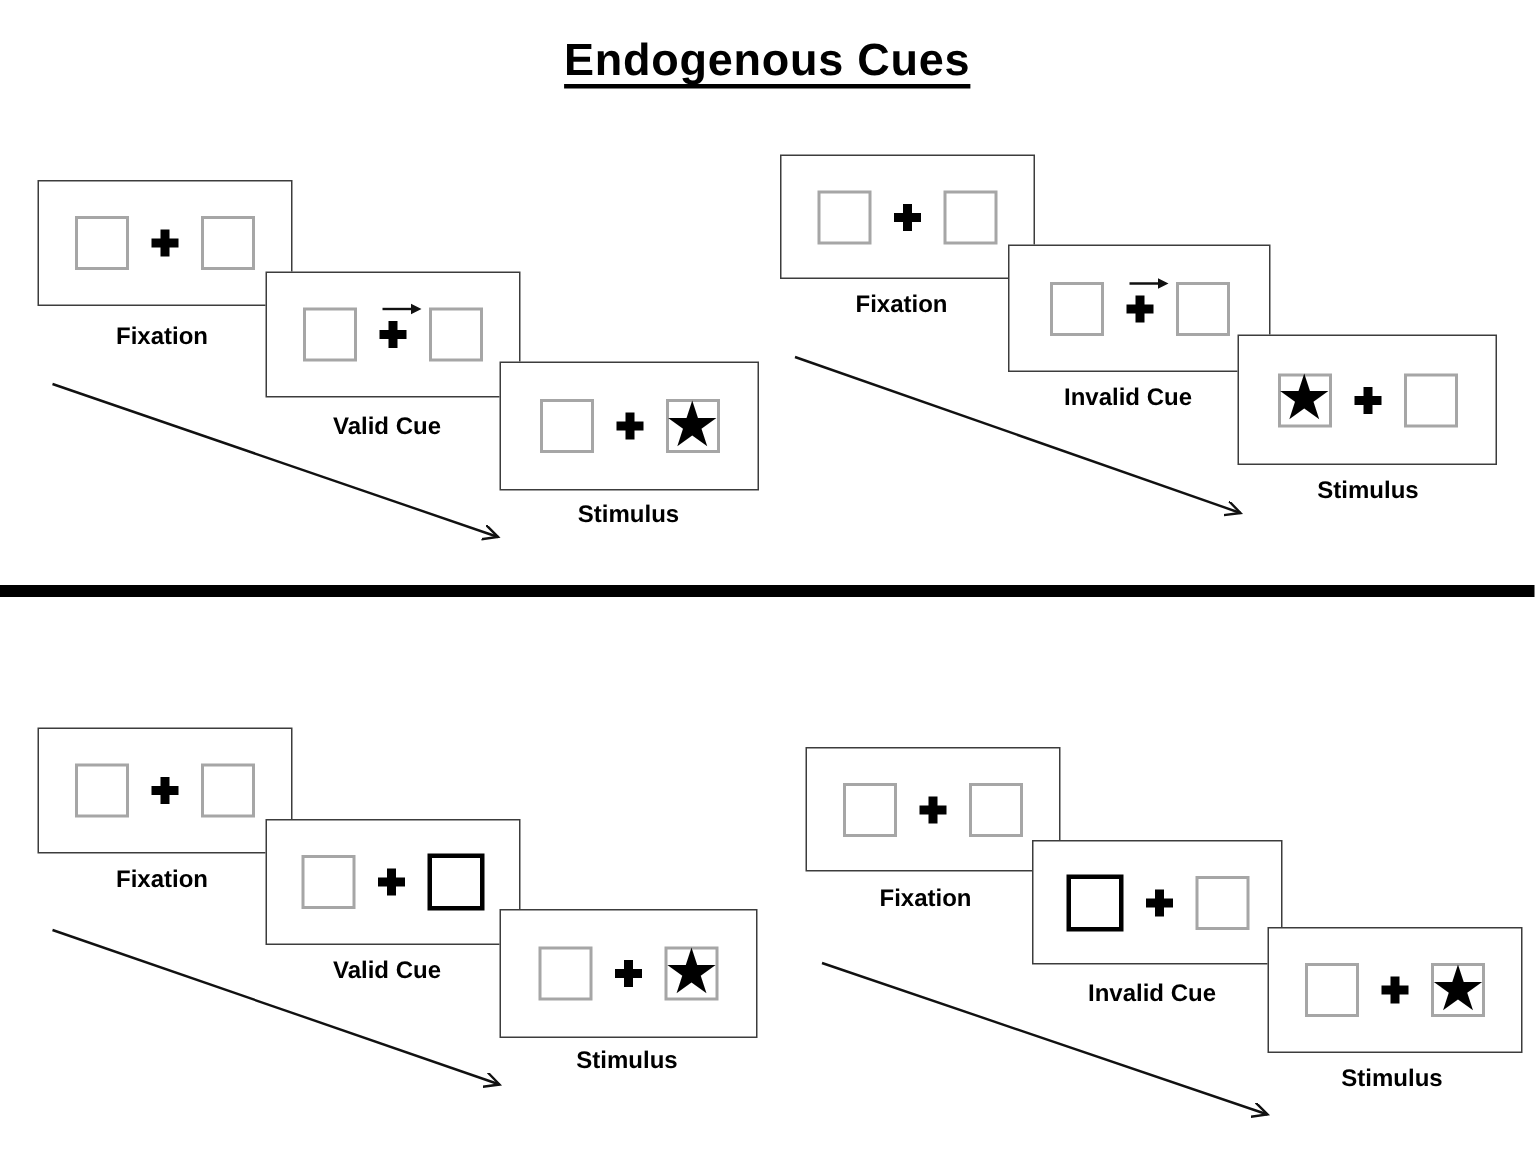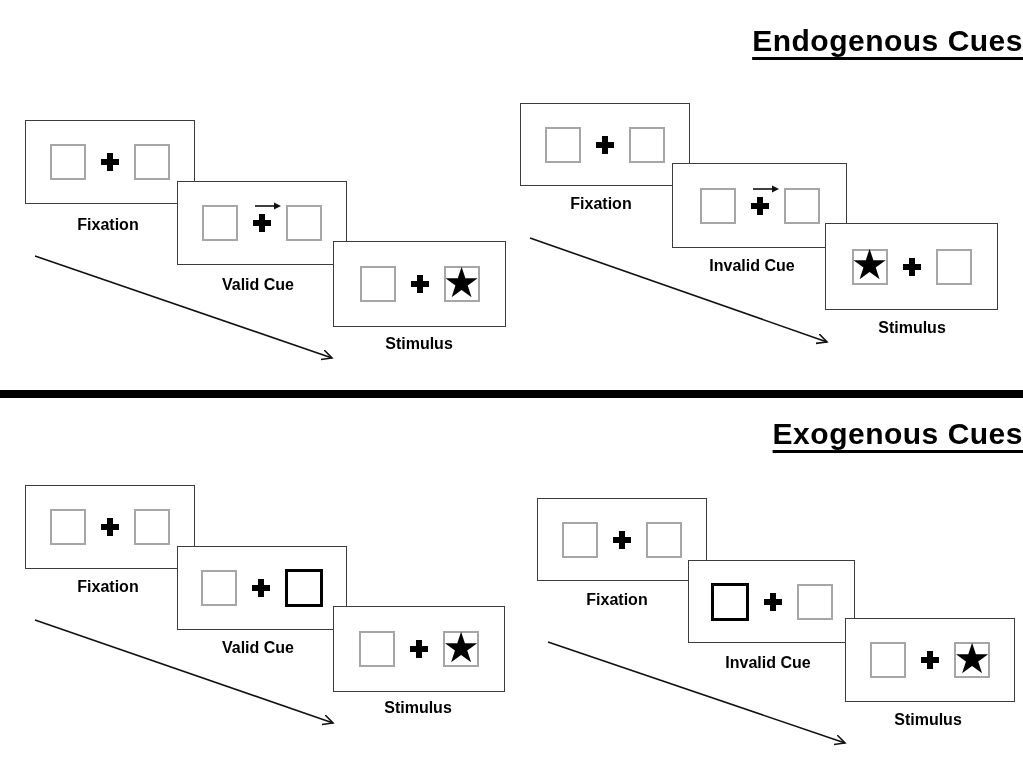--- a/index.html
+++ b/index.html
@@ -1,19 +1,19 @@
 <!DOCTYPE html>
 <html><head>
 <meta charset="utf-8">
 <style>
   html,body{margin:0;padding:0}
   body{width:1023px;height:767px;background:#fff;position:relative;overflow:hidden;
        font-family:"Liberation Sans","DejaVu Sans",sans-serif;color:#000}
   #canvas{position:absolute;left:0;top:0;width:1023px;height:767px}
-  .title{position:absolute;left:0;width:100%;text-align:right;font-size:30px;font-weight:bold;
+  .title{position:absolute;left:0;width:100%;text-align:center;font-size:30px;font-weight:bold;
          text-decoration:underline;text-decoration-thickness:3px;text-underline-offset:6px;letter-spacing:.5px}
   .panel{position:absolute;background:#fff;border:1px solid #3c3c3c;box-sizing:border-box;
          display:flex;align-items:center;justify-content:center;gap:14px}
   .box{width:36px;height:36px;border:2px solid #a6a6a6;background:#fff;box-sizing:border-box;
        display:flex;align-items:center;justify-content:center;flex:0 0 auto}
   .box.cued{width:38px;height:38px;border:3px solid #000}
   .star{font-family:"DejaVu Sans",sans-serif;font-size:42px;line-height:1;font-weight:normal;
         font-style:normal;margin-top:-3px}
   .cross-wrap{position:relative;width:20px;height:18px;display:flex;align-items:center;justify-content:center;flex:0 0 auto}
   .cross{position:relative;width:18px;height:18px;display:block}
@@ -110,21 +110,20 @@
     <defs>
         <marker id="ah2" markerWidth="14" markerHeight="14" refX="10" refY="5" orient="auto" markerUnits="userSpaceOnUse">
       <path d="M0,0 L10,5 L0,10" fill="none" stroke="#111" stroke-width="1.6"></path>
         </marker>
       </defs>
     <line x1="7" y1="7" x2="304" y2="111" stroke="#111" stroke-width="1.6" marker-end="url(#ah2)"></line>
   </svg>
 
   <div class="divider"></div>
 
-  <div class="title" style="top:417px">Exogenous Cues</div>
 
   <div class="panel" style="left:25px;top:485px;width:170px;height:84px;z-index:1">
     <span class="box"></span>
     <span class="cross-wrap">
         <i class="cross"></i>
       </span>
     <span class="box"></span>
   </div>
   <div class="plabel" style="left:23px;top:578px">Fixation</div>
 

